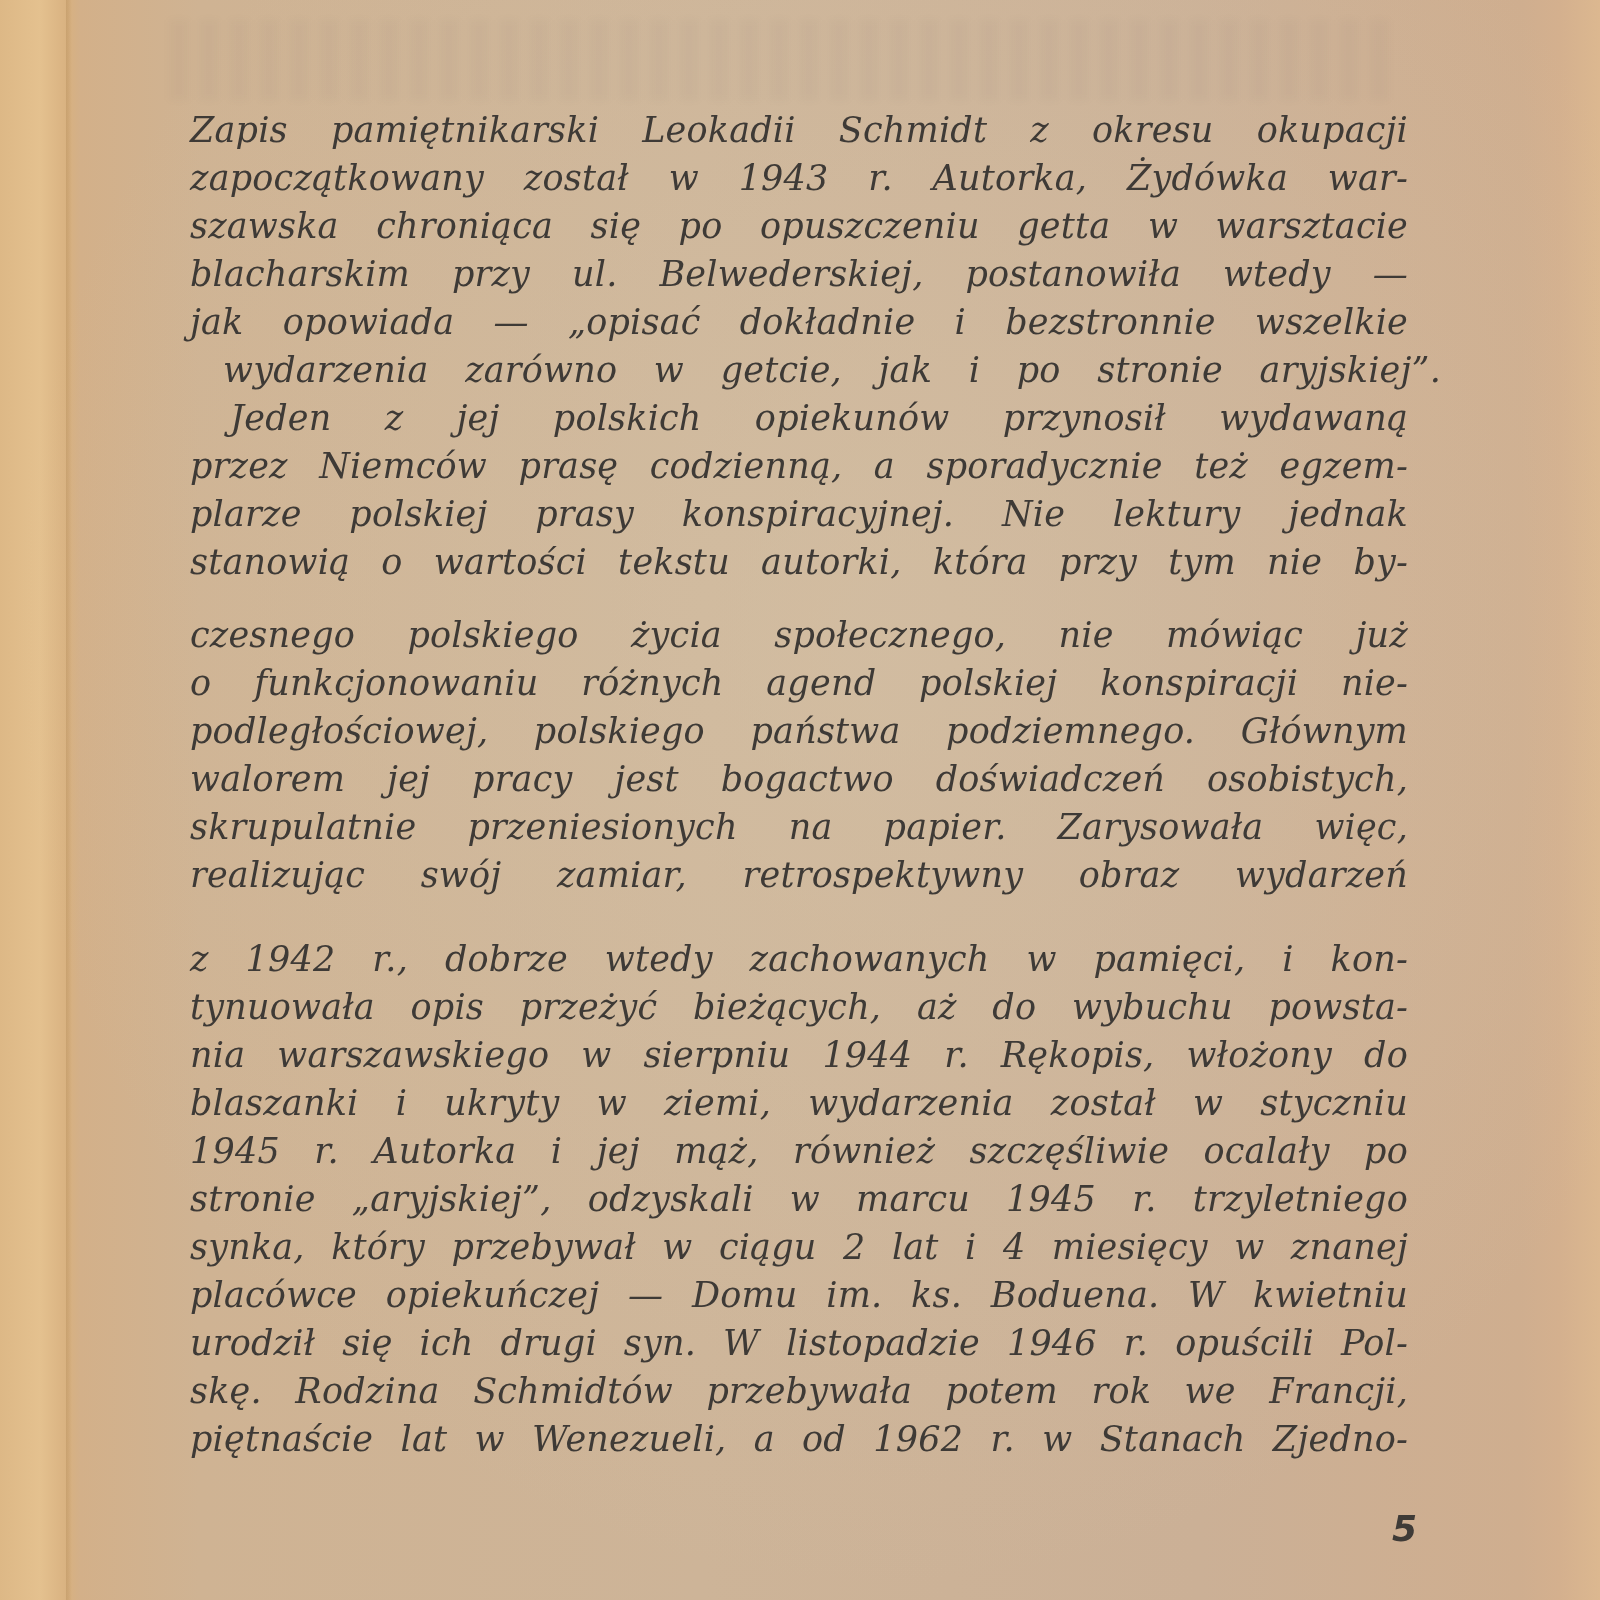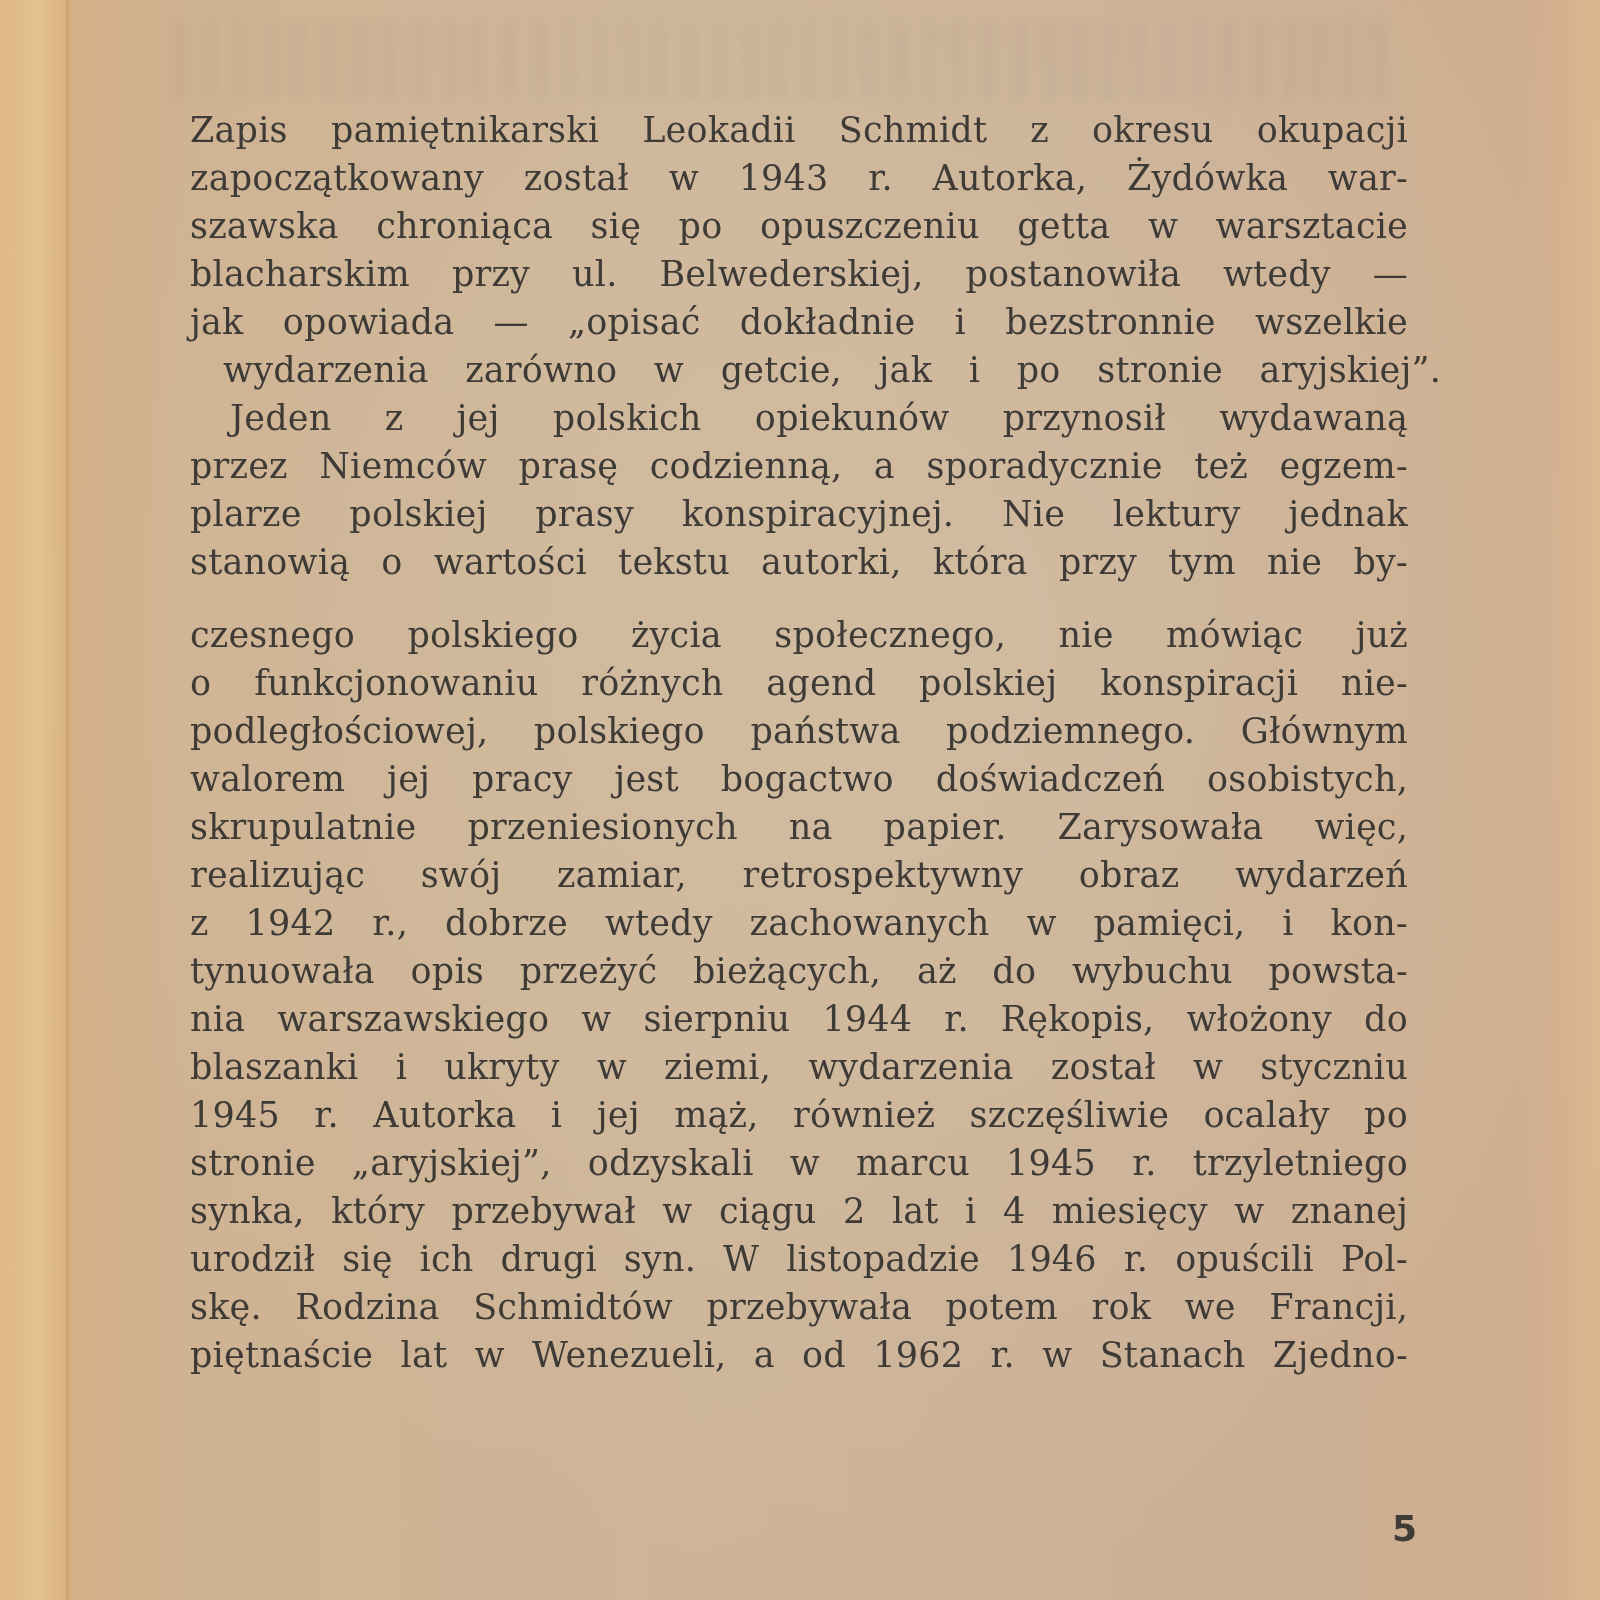--- a/index.html
+++ b/index.html
@@ -10,20 +10,21 @@
       overflow: hidden;
       background: #d9b98f;
     }
     .page {
       position: relative;
       width: 1600px;
       height: 1600px;
       background:
         radial-gradient(ellipse at 55% 40%, rgba(214,196,168,0.55) 0%, rgba(214,196,168,0) 70%),
         linear-gradient(90deg, #ddb886 0px, #e4c18f 40px, #d8b180 68px, #d3b089 80px, #cfb393 200px, #cdb498 700px, #cbb096 1200px, #cfae8f 1520px, #d4b08e 1560px, #dcb890 1600px);
+      font-style: italic;
     }
     .gutter-shadow {
       position: absolute;
       left: 66px;
       top: 0;
       width: 6px;
       height: 1600px;
       background: linear-gradient(90deg, rgba(170,130,80,0.35), rgba(170,130,80,0));
     }
     .bleed-through {
@@ -87,26 +88,27 @@
     <span class="line indent" style="display: block; white-space: nowrap; word-spacing: 41.9323px;">Jeden z jej polskich opiekunów przynosił wydawaną</span>
     <span class="line" style="display: block; white-space: nowrap; word-spacing: 20.2254px;">przez Niemców prasę codzienną, a sporadycznie też egzem-</span>
     <span class="line" style="display: block; white-space: nowrap; word-spacing: 36.4297px;">plarze polskiej prasy konspiracyjnej. Nie lektury jednak</span>
     <span class="line" style="display: block; white-space: nowrap; word-spacing: 19.8993px;">stanowią o wartości tekstu autorki, która przy tym nie by-</span>
     <span class="line" style="display: block; white-space: nowrap; word-spacing: 41.1224px; margin-top: 25px;">czesnego polskiego życia społecznego, nie mówiąc już</span>
     <span class="line" style="display: block; white-space: nowrap; word-spacing: 31.5573px;">o funkcjonowaniu różnych agend polskiej konspiracji nie-</span>
     <span class="line" style="display: block; white-space: nowrap; word-spacing: 34.2539px;">podległościowej, polskiego państwa podziemnego. Głównym</span>
     <span class="line" style="display: block; white-space: nowrap; word-spacing: 30.625px;">walorem jej pracy jest bogactwo doświadczeń osobistych,</span>
     <span class="line" style="display: block; white-space: nowrap; word-spacing: 39.725px;">skrupulatnie przeniesionych na papier. Zarysowała więc,</span>
     <span class="line" style="display: block; white-space: nowrap; word-spacing: 44.3406px;">realizując swój zamiar, retrospektywny obraz wydarzeń</span>
-    <span class="line" style="display: block; white-space: nowrap; word-spacing: 25.5608px;">z 1942 r., dobrze wtedy zachowanych w pamięci, i kon-</span>
+    <span class="line" style="display: block; white-space: nowrap; word-spacing: 25.5608px; margin-top: 36px;">z 1942 r., dobrze wtedy zachowanych w pamięci, i kon-</span>
     <span class="line" style="display: block; white-space: nowrap; word-spacing: 24.3973px;">tynuowała opis przeżyć bieżących, aż do wybuchu powsta-</span>
     <span class="line" style="display: block; white-space: nowrap; word-spacing: 20.7266px;">nia warszawskiego w sierpniu 1944 r. Rękopis, włożony do</span>
     <span class="line" style="display: block; white-space: nowrap; word-spacing: 24.7715px;">blaszanki i ukryty w ziemi, wydarzenia został w styczniu</span>
     <span class="line" style="display: block; white-space: nowrap; word-spacing: 23.1302px;">1945 r. Autorka i jej mąż, również szczęśliwie ocalały po</span>
     <span class="line" style="display: block; white-space: nowrap; word-spacing: 24.8214px;">stronie „aryjskiej”, odzyskali w marcu 1945 r. trzyletniego</span>
     <span class="line" style="display: block; white-space: nowrap; word-spacing: 15.125px;">synka, który przebywał w ciągu 2 lat i 4 miesięcy w znanej</span>
+    <span class="line" style="display: block; white-space: nowrap; word-spacing: 17.4062px;">placówce opiekuńczej — Domu im. ks. Boduena. W kwietniu</span>
     <span class="line" style="display: block; white-space: nowrap; word-spacing: 15.6766px;">urodził się ich drugi syn. W listopadzie 1946 r. opuścili Pol-</span>
     <span class="line" style="display: block; white-space: nowrap; word-spacing: 22.2009px;">skę. Rodzina Schmidtów przebywała potem rok we Francji,</span>
     <span class="line last" style="display: block; white-space: nowrap; word-spacing: 15.9938px;">piętnaście lat w Wenezueli, a od 1962 r. w Stanach Zjedno-</span>
   </div>
 
   <div class="page-number">5</div>
 </div>
 
 </body></html>

